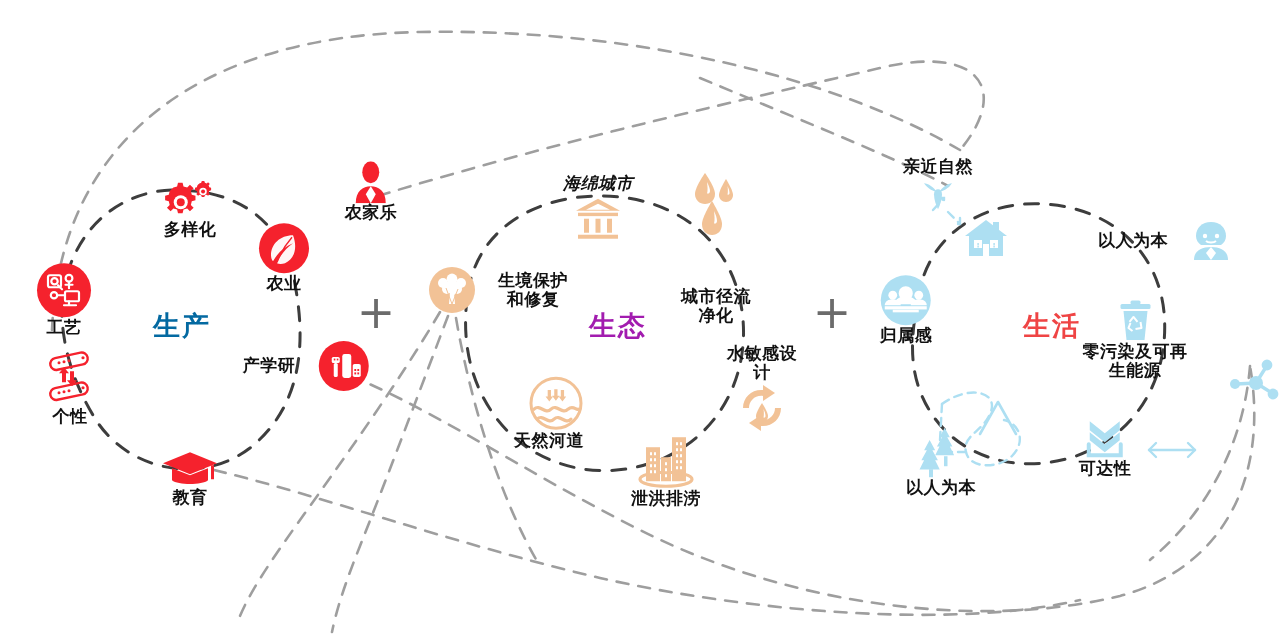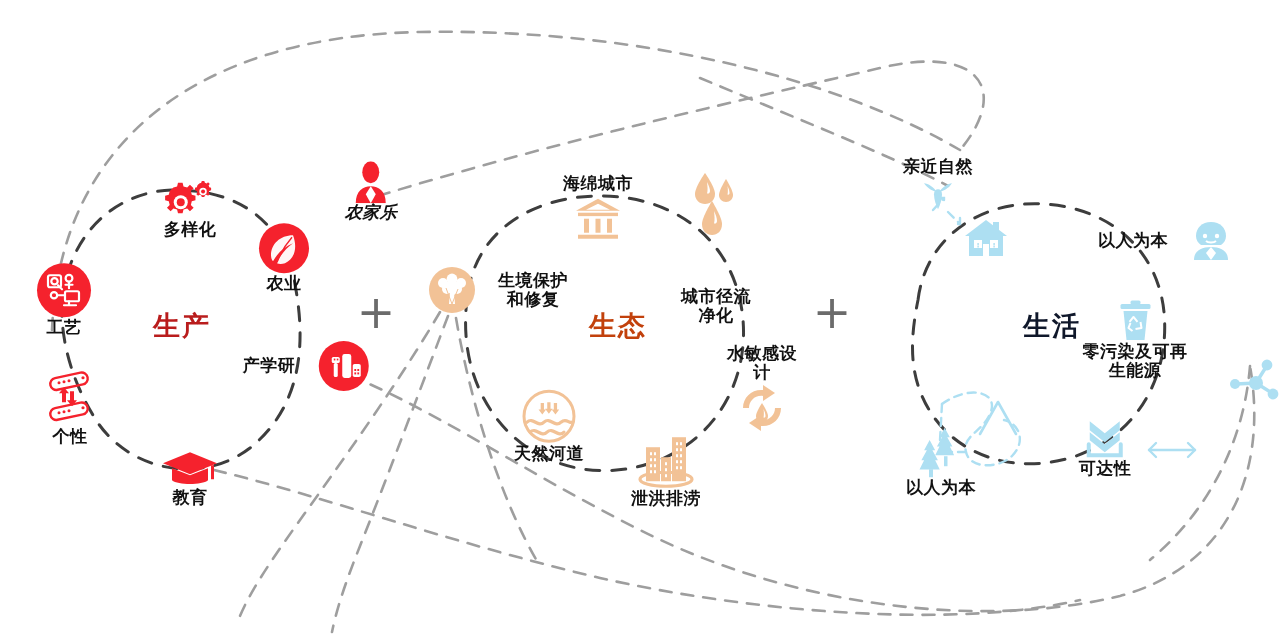--- a/index.html
+++ b/index.html
@@ -51,23 +51,23 @@
     justify-content: center;
   }
   .center-label {
     position: absolute;
     transform: translate(-50%, -50%);
     font-size: 27px;
     font-weight: 700;
     letter-spacing: 2px;
     white-space: nowrap;
   }
-  .center-label.prod { color: #b91c1c; }
-  .center-label.eco  { color: #c2410c; }
-  .center-label.life { color: #0f172a; }
+  .center-label.prod { color: #0369a1; }
+  .center-label.eco  { color: #a21caf; }
+  .center-label.life { color: #ef4444; }
   .plus {
     position: absolute;
     transform: translate(-50%, -50%);
     color: #6b6b6b;
     font-size: 46px;
     font-weight: 400;
     line-height: 1;
     font-family: "DejaVu Sans", sans-serif;
   }
   
@@ -156,21 +156,21 @@
     <span class="icon-wrap">
       <svg width="52" height="52" viewBox="0 0 52 52">
         <circle cx="26" cy="26" r="25" fill="#f5222d"></circle>
         <path d="M35 13 C 22 13 13 22 13 33 C 13 36 14 38 15 39 C 20 30 27 24 35 21 C 28 26 22 33 19 41 C 21 42 24 42 27 41 C 36 37 40 26 35 13 Z" fill="#ffffff" opacity="0.96"></path>
         <path d="M34 15 C 27 23 22 32 19 40" stroke="#f5222d" stroke-width="1.4" fill="none"></path>
       </svg>
     </span>
     <span class="node-label">农业</span>
   </div>
 
-  <div class="node" style="left:371px; top:192px;font-style:italic;">
+  <div class="node" style="left:371px; top:192px;">
     <span class="icon-wrap">
       <svg width="38" height="42" viewBox="0 0 38 42">
         <ellipse cx="19" cy="11" rx="8.5" ry="11" fill="#f5222d"></ellipse>
         <path d="M4 42 C 4 30 11 25 19 25 C 27 25 34 30 34 42 Z" fill="#f5222d"></path>
         <path d="M19 25 L 14 33 L 19 42 L 24 33 Z" fill="#ffffff"></path>
       </svg>
     </span>
     <span class="node-label">农家乐</span>
   </div>
 
@@ -198,21 +198,21 @@
         <rect x="39.6" y="29" width="1.8" height="2" fill="#f5222d"></rect>
         <rect x="36.6" y="32.4" width="1.8" height="2" fill="#f5222d"></rect>
         <rect x="39.6" y="32.4" width="1.8" height="2" fill="#f5222d"></rect>
         <rect x="16" y="18.6" width="1.6" height="1.8" fill="#f5222d"></rect>
         <rect x="19" y="18.6" width="1.6" height="1.8" fill="#f5222d"></rect>
       </svg>
     </span>
     <span class="node-label">产学研</span>
   </div>
 
-  <div class="node" style="left:70px; top:408px;">
+  <div class="node" style="left:70px; top:388px;">
     <span class="icon-wrap">
       <svg width="56" height="58" viewBox="0 0 56 58">
         <g stroke="#f5222d" stroke-width="2.4" fill="none">
           <rect x="8" y="6" width="38" height="12" rx="6" transform="rotate(-12 27 12)"></rect>
           <rect x="8" y="36" width="38" height="12" rx="6" transform="rotate(-12 27 42)"></rect>
         </g>
         <g fill="#f5222d">
           <circle cx="17" cy="13.5" r="1.5"></circle>
             <circle cx="22" cy="12.5" r="1.5"></circle>
             <circle cx="27" cy="11.5" r="1.5"></circle>
@@ -244,21 +244,21 @@
           <circle cx="18" cy="33" r="3.2"></circle>
           <path d="M21.5 33 L 29 33"></path>
           <rect x="29" y="29" width="14" height="10" rx="1.6"></rect>
           <path d="M33 39 L 33 43 M 28 43 L 40 43"></path>
         </g>
       </svg>
     </span>
     <span class="node-label">工艺</span>
   </div>
 
-  <div class="node" style="left:598px; top:208px;">
+  <div class="node" style="left:598px; top:208px;font-style:italic;">
     <span class="node-label">海绵城市</span>
     <span class="icon-wrap" style="margin-top:3px;">
       <svg width="48" height="46" viewBox="0 0 48 46">
         <g fill="#f2c296">
           <path d="M24 2 L 46 14 L 2 14 Z"></path>
           <rect x="4" y="16" width="40" height="3.4"></rect>
           <rect x="10" y="22" width="5" height="14"></rect>
           <rect x="21.5" y="22" width="5" height="14"></rect>
           <rect x="33" y="22" width="5" height="14"></rect>
           <rect x="4" y="38" width="40" height="4"></rect>
@@ -336,21 +336,21 @@
           <rect x="40" y="33" width="2" height="3"></rect>
             <rect x="44" y="33" width="2" height="3"></rect>
           <rect x="40" y="39" width="2" height="3"></rect>
             <rect x="44" y="39" width="2" height="3"></rect>
         </g>
       </svg>
     </span>
     <span class="node-label">泄洪排涝</span>
   </div>
 
-  <div class="node" style="left:549px; top:426px;">
+  <div class="node" style="left:549px; top:413px;align-items:flex-end;">
     <span class="icon-wrap">
       <svg width="56" height="56" viewBox="0 0 56 56">
         <circle cx="28" cy="28" r="25" fill="none" stroke="#f2c296" stroke-width="3"></circle>
         <g fill="#f2c296">
           <path d="M19 14 L 19 22 L 16.4 22 L 21 28 L 25.6 22 L 23 22 L 23 14 Z" transform="scale(0.82) translate(5,4)"></path>
           <path d="M27 13 L 27 21 L 24.4 21 L 29 27 L 33.6 21 L 31 21 L 31 13 Z" transform="scale(0.82) translate(5,4)"></path>
           <path d="M35 14 L 35 22 L 32.4 22 L 37 28 L 41.6 22 L 39 22 L 39 14 Z" transform="scale(0.82) translate(5,4)"></path>
         </g>
         <g fill="none" stroke="#f2c296" stroke-width="3.2" stroke-linecap="round">
           <path d="M6 34 C 12 28 17 40 23 34 C 29 28 34 40 40 34 C 45 29.6 48 35 50 34"></path>
@@ -506,14 +506,32 @@
           <path d="M32 2 L 38 13 L 35 13 L 41 24 L 38 24 L 43 34 L 21 34 L 26 24 L 23 24 L 29 13 L 26 13 Z" transform="translate(-2,-2) scale(0.86) translate(6,2)"></path>
           <rect x="30" y="30" width="3.5" height="10"></rect>
           <path d="M16 14 L 22 25 L 19 25 L 25 36 L 22 36 L 27 46 L 5 46 L 10 36 L 7 36 L 13 25 L 10 25 Z" transform="scale(0.92) translate(1,1)"></path>
           <rect x="15" y="43" width="4" height="8"></rect>
         </g>
       </svg>
     </span>
     <span class="node-label">以人为本</span>
   </div>
 
+  <div class="node" style="left:906px; top:310px;">
+    <span class="icon-wrap">
+      <svg width="52" height="52" viewBox="0 0 52 52">
+        <circle cx="26" cy="26" r="25" fill="#addff2"></circle>
+        <g fill="#ffffff">
+          <path d="M26 12 C 30 12 33 15 33 19 C 33 21 32 23 31 24 L 21 24 C 20 23 19 21 19 19 C 19 15 22 12 26 12 Z"></path>
+          <path d="M15 30 C 15 25 20 22 26 22 C 32 22 37 25 37 30 Z"></path>
+          <circle cx="13" cy="21" r="4.4"></circle>
+          <path d="M5 31 C 5 27 9 25 13 25 C 17 25 21 27 21 31 Z"></path>
+          <circle cx="39" cy="21" r="4.4"></circle>
+          <path d="M31 31 C 31 27 35 25 39 25 C 43 25 47 27 47 31 Z"></path>
+          <rect x="5" y="32" width="42" height="3.2"></rect>
+          <rect x="13" y="35.5" width="26" height="2.6"></rect>
+        </g>
+      </svg>
+    </span>
+    <span class="node-label">归属感</span>
+  </div>
 
 </div>
 
 </body></html>

